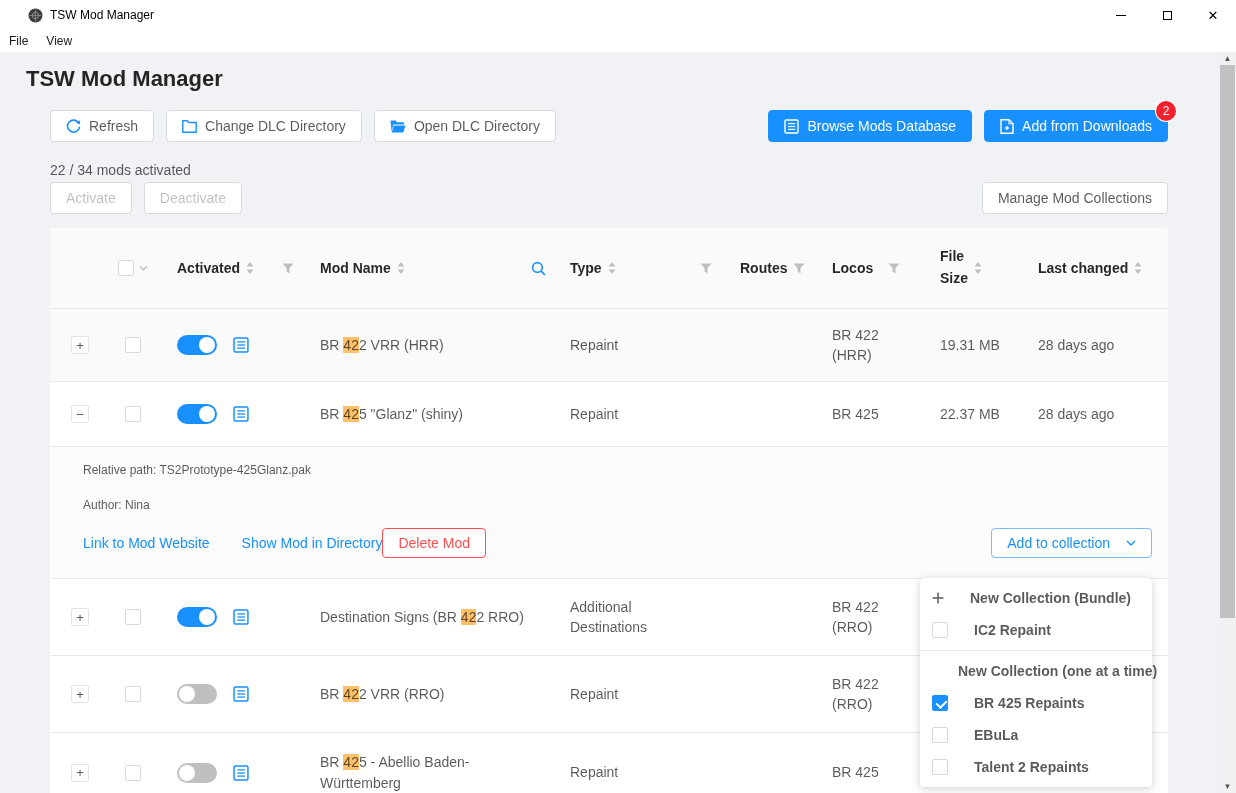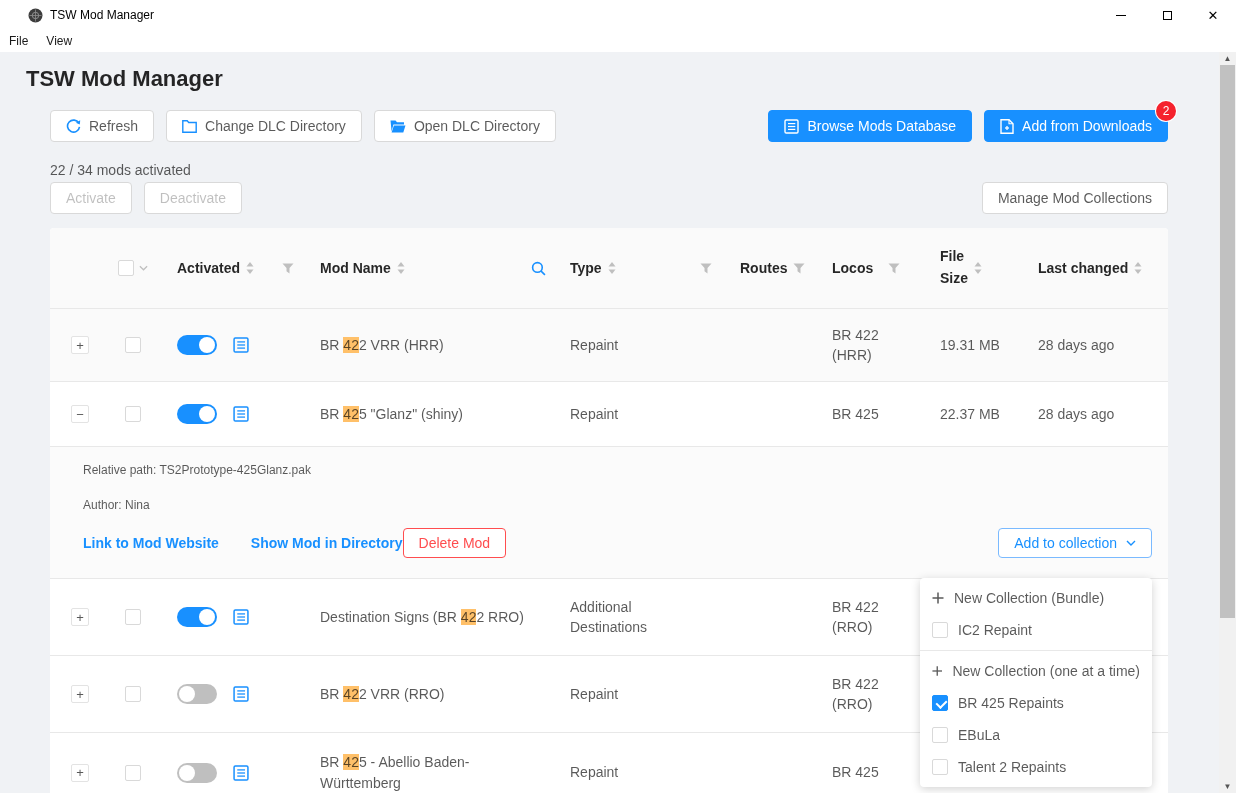--- a/index.html
+++ b/index.html
@@ -76,30 +76,30 @@
   .switch[data-on="true"]::after  { right: 2px; }
   .switch[data-on="false"]::after { left: 2px; }
   .c3 .dbicon { margin-left: 16px; }
   mark { background: #ffc069; color: inherit; }
 
   
   .expanded-row { background: #fbfbfb; padding: 16px 16px 16px 33px; height: 132px; }
   .exp-line { font-size: 12px; color: rgba(0,0,0,0.65); }
   .exp-line + .exp-line { margin-top: 21px; }
   .exp-actions { margin-top: 16px; display: flex; align-items: center; }
-  .link { color: #1890ff; font-size: 14px; cursor: pointer; font-weight: bold; }
+  .link { color: #1890ff; font-size: 14px; cursor: pointer; }
   .link + .link { margin-left: 32px; }
   .btn-danger { color: #ff4d4f; border-color: #ff4d4f; height: 30px; }
-  .btn-collection { margin-left: auto; color: #1890ff; border-color: #7abaff; height: 30px; gap: 9px; }
+  .btn-collection { margin-left: auto; color: #1890ff; border-color: #7abaff; height: 30px; gap: 16px; }
 
   
   .collection-menu { position: absolute; left: 920px; top: 578px; width: 232px; background: #fff; border-radius: 4px;
                      box-shadow: 0 2px 10px rgba(0,0,0,0.18); z-index: 60; padding: 4px 0; }
-  .menu-item { height: 32px; display: flex; align-items: center; gap: 10px; padding: 0 12px; font-size: 14px;
-               color: rgba(0,0,0,0.65); cursor: pointer; white-space: nowrap; }
+  .menu-item { height: 32px; display: flex; align-items: center; gap: 26px; padding: 0 12px; font-size: 14px;
+               color: rgba(0,0,0,0.65); cursor: pointer; white-space: nowrap; font-weight: bold; }
   .menu-divider { height: 1px; background: #e8e8e8; margin: 4px 0; }
 
   
   .scrollbar { position: absolute; right: 0; top: 52px; width: 17px; height: 741px; background: #f1f1f1; z-index: 10; }
   .scroll-arrow { height: 13px; display: flex; align-items: center; justify-content: center; font-size: 8px; color: #555; }
   .scroll-thumb { position: absolute; top: 13px; left: 1px; width: 15px; height: 553px; background: #c1c1c1; }
   .scroll-down { position: absolute; bottom: 0; left: 0; width: 17px; }
 </style>
 </head>
 <body>

